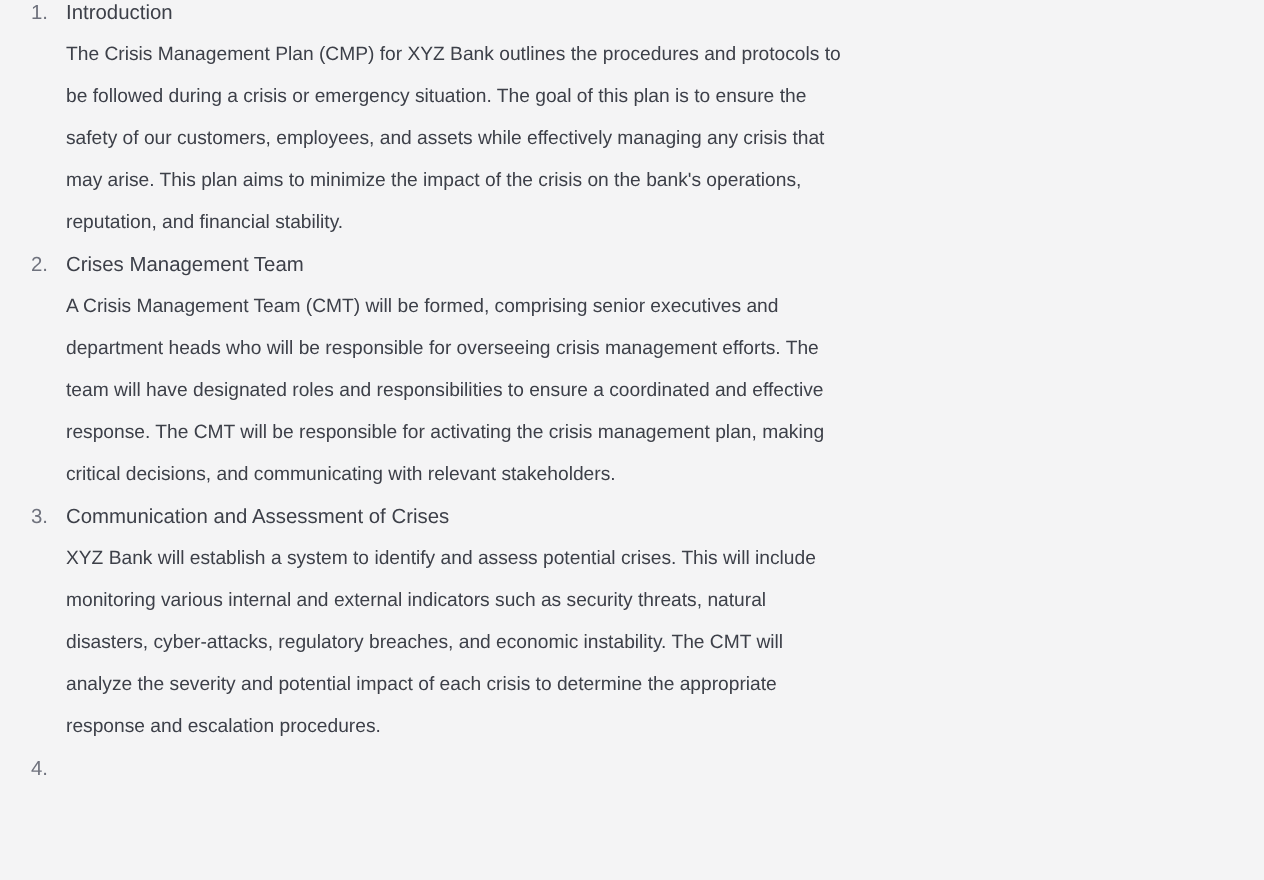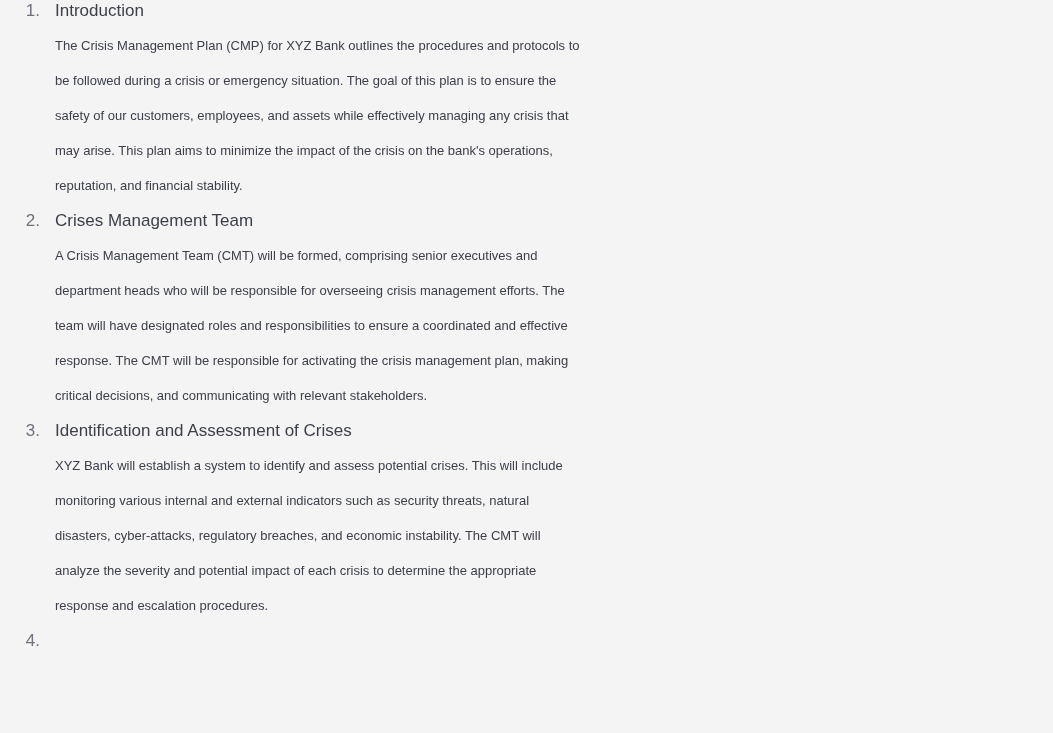--- a/index.html
+++ b/index.html
@@ -40,21 +40,21 @@
     flex: 1 1 auto;
     margin-left: 15px;
     min-width: 0;
   }
   .item-title {
     font-size: 17px;
     line-height: 35px;
     color: #3d4049;
   }
   .item-body {
-    font-size: 13px;
+    font-size: 16px;
     line-height: 35px;
     color: #3d4049;
     white-space: pre-line;
   }
 </style>
 </head>
 <body>
 
 <div class="doc">
   <div class="list">
@@ -79,21 +79,21 @@
 department heads who will be responsible for overseeing crisis management efforts. The
 team will have designated roles and responsibilities to ensure a coordinated and effective
 response. The CMT will be responsible for activating the crisis management plan, making
 critical decisions, and communicating with relevant stakeholders.</div>
       </div>
     </div>
 
     <div class="list-item">
       <div class="item-number">3.</div>
       <div class="item-content">
-        <div class="item-title">Identification and Assessment of Crises</div>
+        <div class="item-title">Communication and Assessment of Crises</div>
         <div class="item-body">XYZ Bank will establish a system to identify and assess potential crises. This will include
 monitoring various internal and external indicators such as security threats, natural
 disasters, cyber-attacks, regulatory breaches, and economic instability. The CMT will
 analyze the severity and potential impact of each crisis to determine the appropriate
 response and escalation procedures.</div>
       </div>
     </div>
 
     <div class="list-item">
       <div class="item-number">4.</div>

